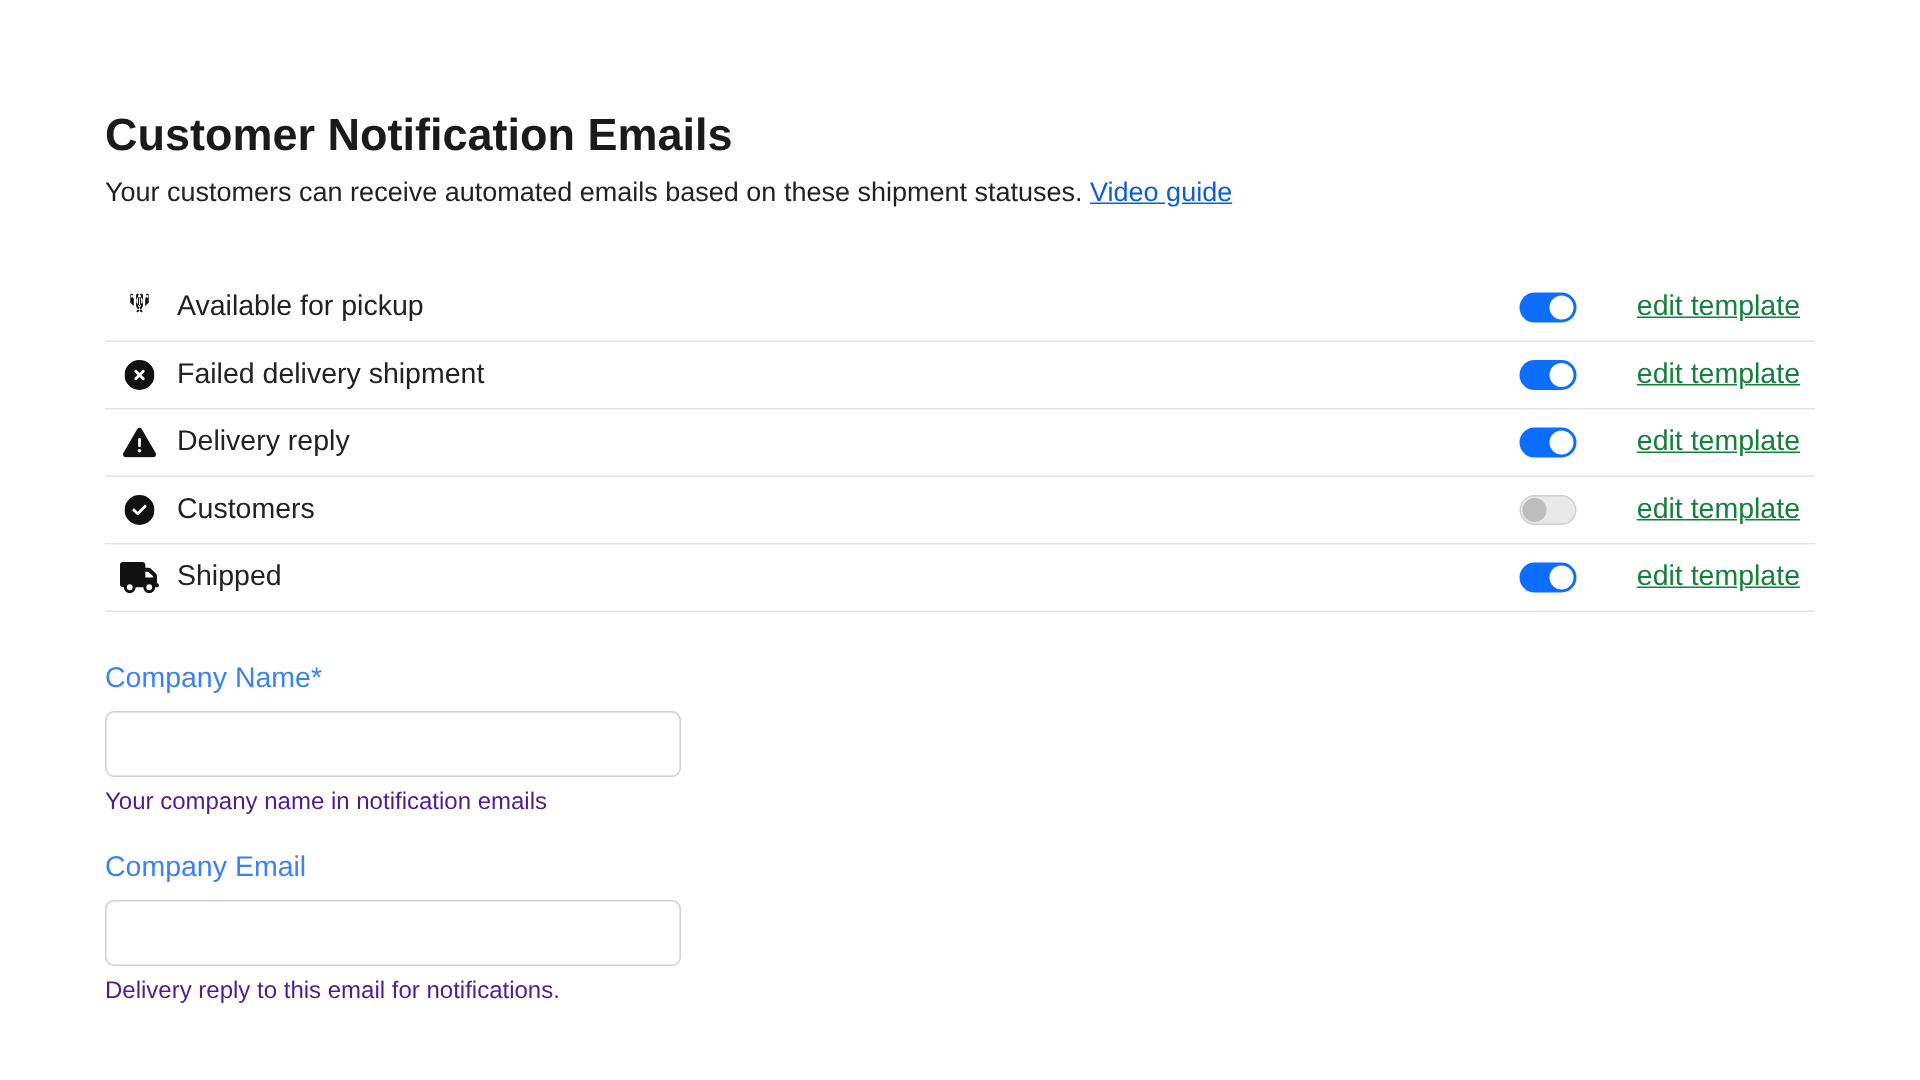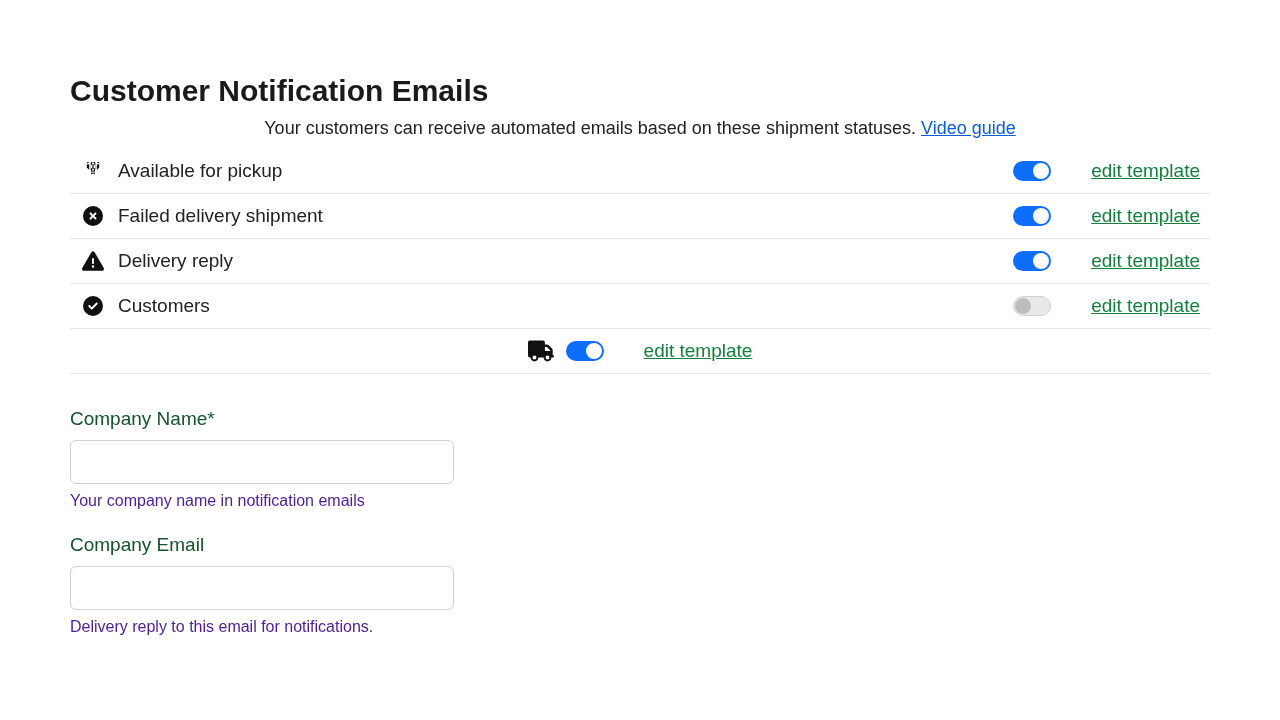--- a/index.html
+++ b/index.html
@@ -15,37 +15,35 @@
     padding: 74px 70px 40px 70px;
   }
   h1 {
     font-size: 30px;
     font-weight: 700;
     margin: 0 0 10px 0;
     color: #1a1a1a;
   }
   .subtitle {
     font-size: 18px;
-    margin: 0 0 10px 0;
+    margin: 0 0 44px 0;
     color: #222;
-    text-align: center;
   }
   a.link {
     color: #0b5ed7;
     text-decoration: underline;
   }
   .rows {
     border-bottom: 1px solid #e5e5e5;
   }
   .row {
     display: flex;
     align-items: center;
     padding: 9px 10px 9px 10px;
     border-top: 1px solid #e5e5e5;
-    justify-content: center;
   }
   .row:first-child { border-top: none; }
   .row .icon-wrap {
     width: 26px;
     height: 26px;
     display: flex;
     align-items: center;
     justify-content: center;
     margin-right: 12px;
     flex-shrink: 0;
@@ -95,21 +93,21 @@
     background: #e9e9e9;
     border:1px solid #d0d0d0;
   }
   .toggle.off .knob{ top:1px; left:1px; }
 
   
   .form-section { margin-top: 34px; }
   .field { margin-bottom: 24px; max-width: 384px; }
   .field-label {
     font-size: 19px;
-    color: #14532d;
+    color: #3b82f6;
     margin-bottom: 10px;
   }
   .field-input {
     width: 100%;
     height: 44px;
     border: 1px solid #d0d0d0;
     border-radius: 6px;
     padding: 8px 12px;
     font-size: 16px;
     background: #fff;
@@ -191,20 +189,21 @@
         <a class="edit-link" href="#">edit template</a>
       </span>
     </div>
 
     <div class="row">
       <span class="icon-wrap">
         <svg width="26" height="22" viewBox="0 0 640 512" fill="#111">
             <path d="M48 0C21.5 0 0 21.5 0 48V368c0 26.5 21.5 48 48 48h16c0 53 43 96 96 96s96-43 96-96h128c0 53 43 96 96 96s96-43 96-96h32c17.7 0 32-14.3 32-32s-14.3-32-32-32V288 256 237.3c0-17-6.7-33.3-18.7-45.3L512 114.7c-12-12-28.3-18.7-45.3-18.7H416V48c0-26.5-21.5-48-48-48H48zM416 160h50.7L544 237.3V256H416V160zM160 464a48 48 0 1 1 0-96 48 48 0 1 1 0 96zm320 0a48 48 0 1 1 0-96 48 48 0 1 1 0 96z"></path>
           </svg>
       </span>
+      <span class="label">Shipped</span>
       <span class="actions">
         <span class="toggle on">
             <span class="knob"></span>
           </span>
         <a class="edit-link" href="#">edit template</a>
       </span>
     </div>
 
   </div>
 

